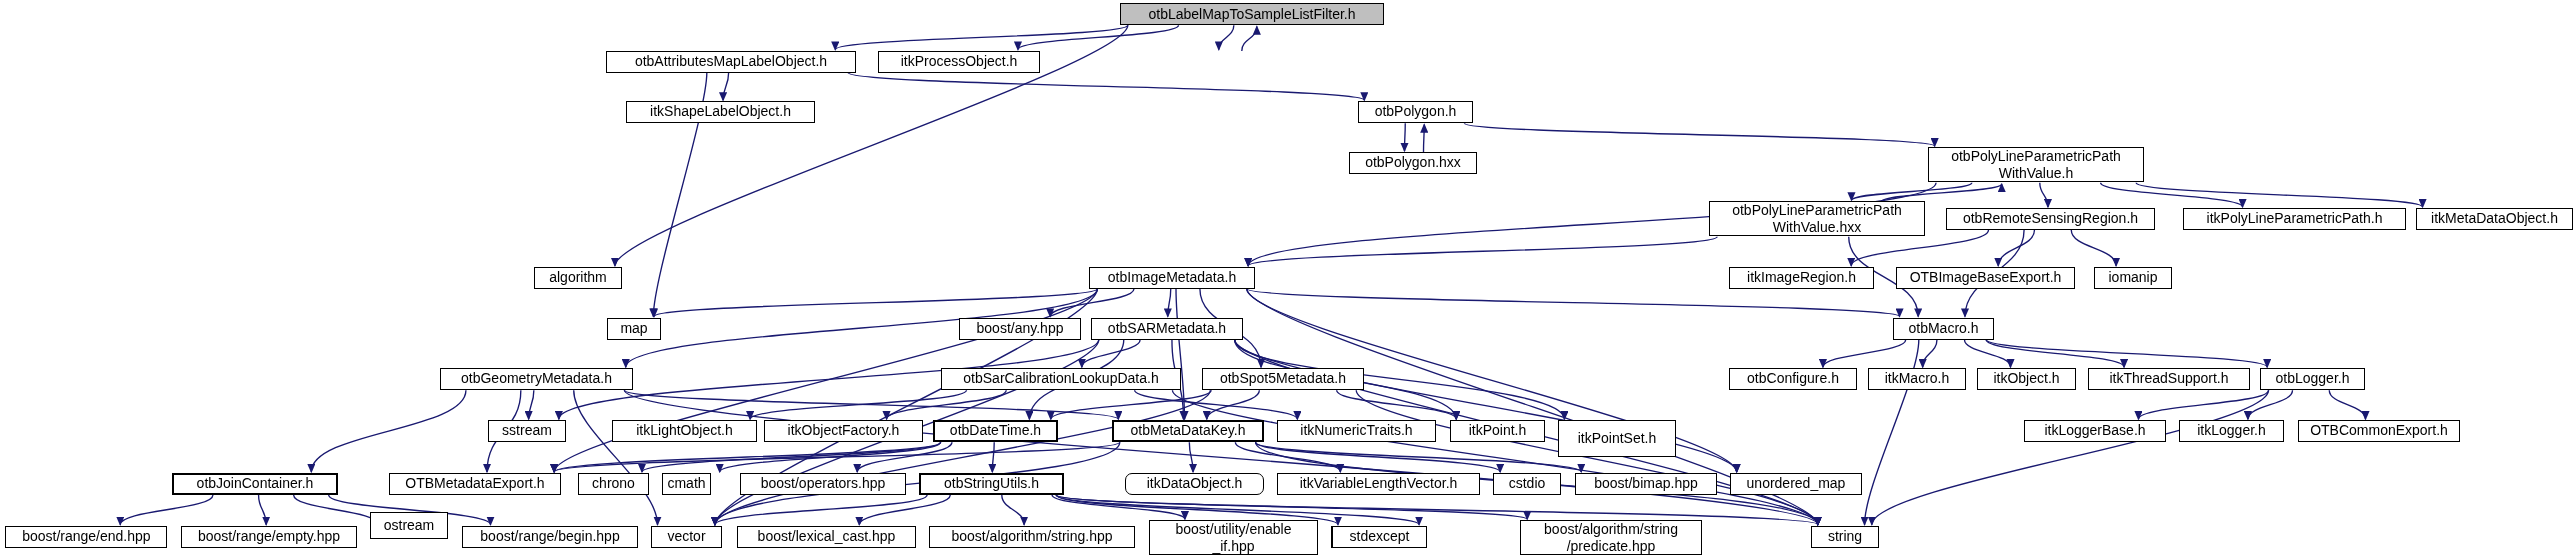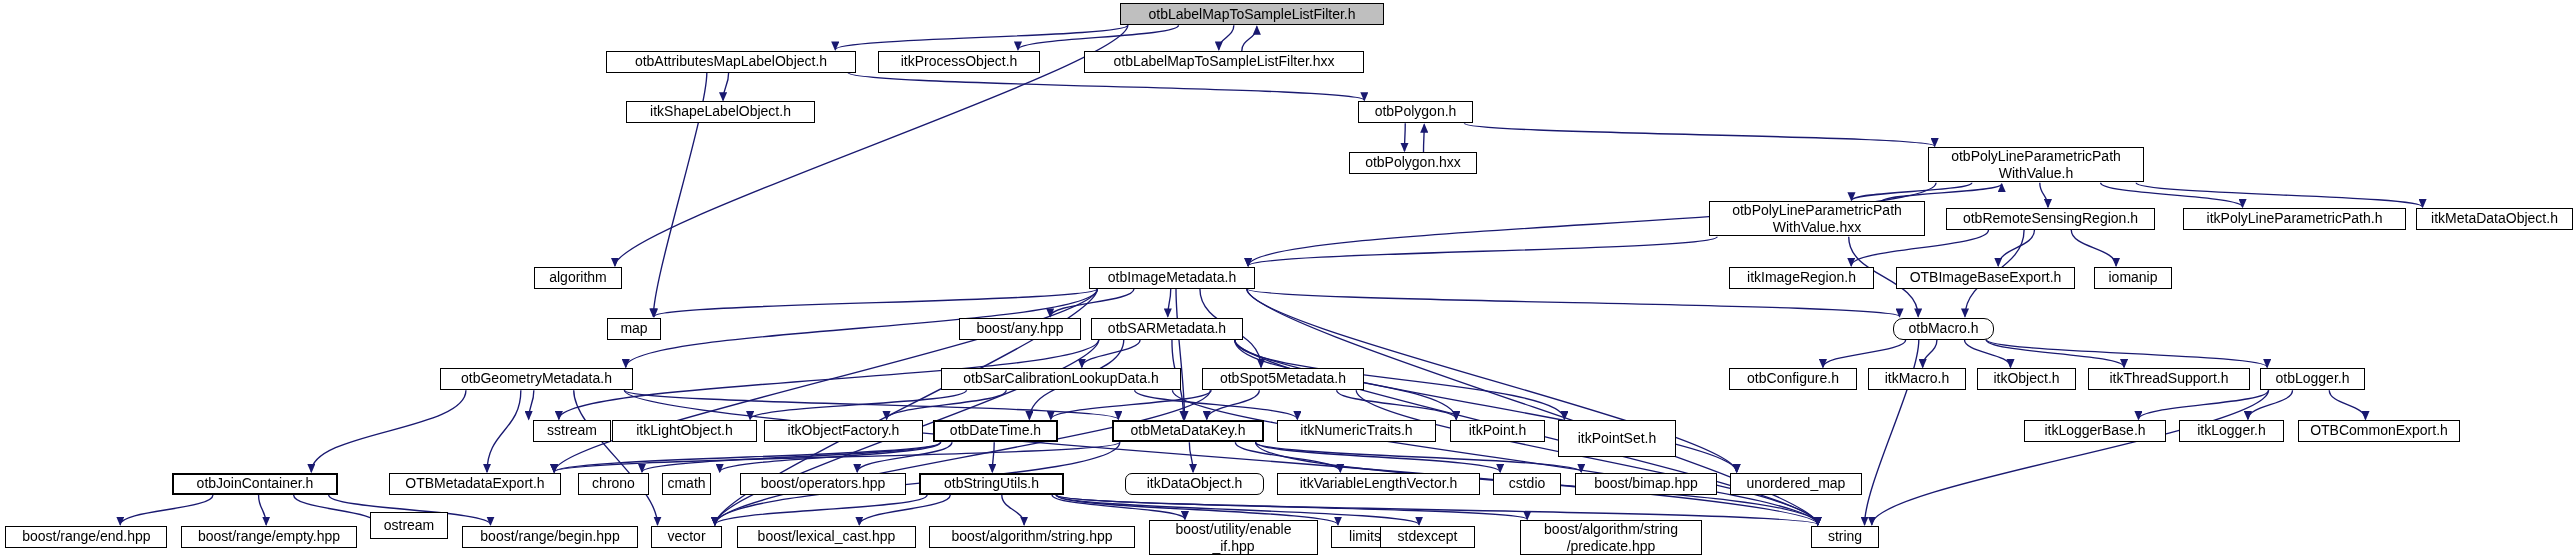--- a/index.html
+++ b/index.html
@@ -141,23 +141,20 @@
   <div class="nodes">
       <div class="node root" style="left: 1120px; top: 3.4px; width: 264px; height: 21.6px;">
         <span>otbLabelMapToSampleListFilter.h</span>
       </div>
       <div class="node" style="left: 606px; top: 51px; width: 250px; height: 21.6px;">
         <span>otbAttributesMapLabelObject.h</span>
       </div>
       <div class="node" style="left: 878px; top: 51px; width: 162px; height: 21.6px;">
         <span>itkProcessObject.h</span>
       </div>
-      <div class="node" style="left: 1084px; top: 51px; width: 280px; height: 21.6px;">
-        <span>otbLabelMapToSampleListFilter.hxx</span>
-      </div>
       <div class="node" style="left: 626px; top: 101px; width: 189px; height: 21.6px;">
         <span>itkShapeLabelObject.h</span>
       </div>
       <div class="node" style="left: 1358px; top: 101px; width: 115px; height: 21.6px;">
         <span>otbPolygon.h</span>
       </div>
       <div class="node" style="left: 1349px; top: 152px; width: 128px; height: 21.6px;">
         <span>otbPolygon.hxx</span>
       </div>
       <div class="node" style="left: 1928px; top: 147px; width: 216px; height: 35px;">
@@ -194,21 +191,21 @@
       </div>
       <div class="node" style="left: 607px; top: 318px; width: 54px; height: 21.6px;">
         <span>map</span>
       </div>
       <div class="node" style="left: 959px; top: 318px; width: 122px; height: 21.6px;">
         <span>boost/any.hpp</span>
       </div>
       <div class="node" style="left: 1091px; top: 318px; width: 152px; height: 21.6px;">
         <span>otbSARMetadata.h</span>
       </div>
-      <div class="node" style="left: 1893px; top: 318px; width: 101px; height: 21.6px; border-radius: 10px;">
+      <div class="node" style="left: 1893px; top: 318px; width: 101px; height: 21.6px;">
         <span>otbMacro.h</span>
       </div>
       <div class="node" style="left: 440px; top: 368px; width: 193px; height: 21.6px;">
         <span>otbGeometryMetadata.h</span>
       </div>
       <div class="node" style="left: 941px; top: 368px; width: 240px; height: 21.6px;">
         <span>otbSarCalibrationLookupData.h</span>
       </div>
       <div class="node" style="left: 1202px; top: 368px; width: 162px; height: 21.6px;">
         <span>otbSpot5Metadata.h</span>
@@ -221,21 +218,21 @@
       </div>
       <div class="node" style="left: 1977px; top: 368px; width: 99px; height: 21.6px;">
         <span>itkObject.h</span>
       </div>
       <div class="node" style="left: 2088px; top: 368px; width: 162px; height: 21.6px;">
         <span>itkThreadSupport.h</span>
       </div>
       <div class="node" style="left: 2260px; top: 368px; width: 105px; height: 21.6px;">
         <span>otbLogger.h</span>
       </div>
-      <div class="node" style="left: 488px; top: 420px; width: 78px; height: 21.6px; margin-left: 45px;">
+      <div class="node" style="left: 488px; top: 420px; width: 78px; height: 21.6px;">
         <span>sstream</span>
       </div>
       <div class="node" style="left: 612px; top: 420px; width: 145px; height: 21.6px;">
         <span>itkLightObject.h</span>
       </div>
       <div class="node" style="left: 764px; top: 420px; width: 159px; height: 21.6px;">
         <span>itkObjectFactory.h</span>
       </div>
       <div class="node truncated" style="left: 933px; top: 420px; width: 125px; height: 21.6px;">
         <span>otbDateTime.h</span>
@@ -315,21 +312,21 @@
       <div class="node" style="left: 929px; top: 526px; width: 206px; height: 21.6px;">
         <span>boost/algorithm/string.hpp</span>
       </div>
       <div class="node" style="left: 1149px; top: 520px; width: 169px; height: 35px;">
         <span>boost/utility/enable</span>
         <span>_if.hpp</span>
       </div>
       <div class="node" style="left: 1331px; top: 526px; width: 68px; height: 21.6px;">
         <span>limits</span>
       </div>
-      <div class="node" style="left: 1380px; top: 526px; width: 95px; height: 21.6px;">
+      <div class="node" style="left: 1332px; top: 526px; width: 95px; height: 21.6px;">
         <span>stdexcept</span>
       </div>
       <div class="node" style="left: 1520px; top: 520px; width: 182px; height: 35px;">
         <span>boost/algorithm/string</span>
         <span>/predicate.hpp</span>
       </div>
       <div class="node" style="left: 1811px; top: 526px; width: 68px; height: 21.6px;">
         <span>string</span>
       </div>
     </div>

